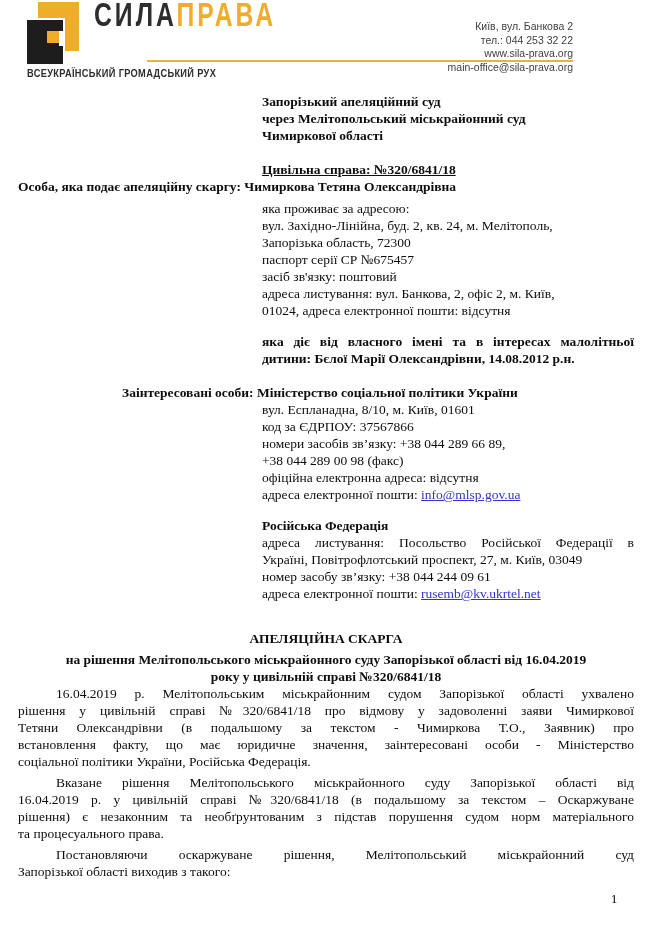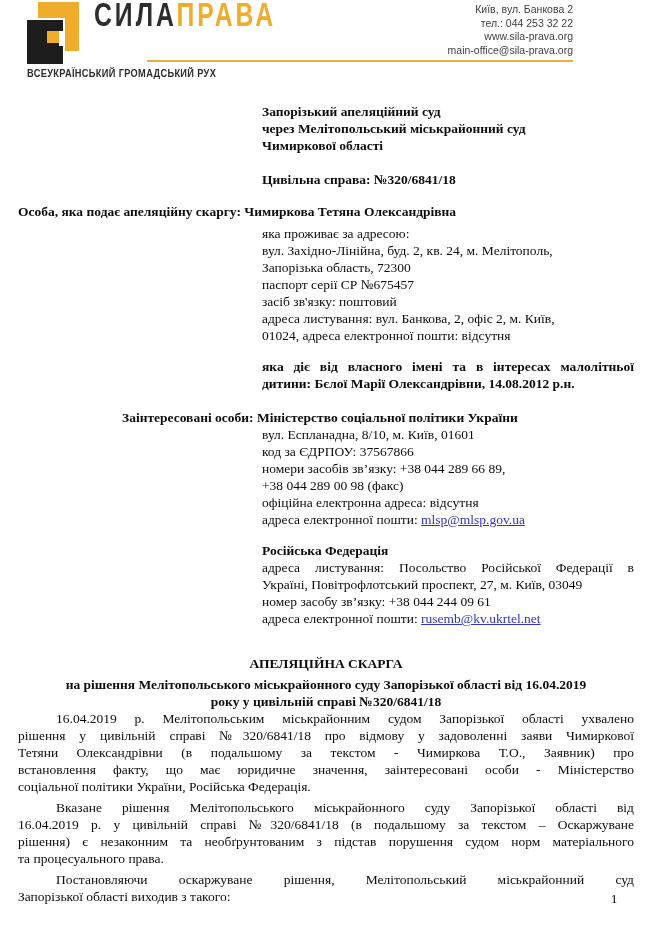--- a/index.html
+++ b/index.html
@@ -17,30 +17,30 @@
   .lm-yellow-top  { position:absolute; left:11px; top:0;    width:37px; height:16px; background:#EFAD2B; }
   .lm-yellow-right{ position:absolute; left:38px; top:0;    width:14px; height:49px; background:#EFAD2B; }
   .lm-black       { position:absolute; left:0;    top:18px; width:36px; height:44px; background:#1d1d1d; }
   .lm-yellow-sq   { position:absolute; left:20px; top:29px; width:12px; height:12px; background:#EFAD2B; }
   .lm-notch       { position:absolute; left:32px; top:29px; width:4px;  height:15px; background:#ffffff; }
   .wordmark { position:absolute; left:94px; top:6px; font-size:33px; font-weight:bold;
     letter-spacing:4px; transform:scaleX(.75); transform-origin:left top; white-space:nowrap; }
   .wm-dark { color:#2d2d2d; } .wm-yellow { color:#EFAD2B; }
   .tagline { position:absolute; left:27px; top:65px; font-size:11px; font-weight:bold;
     color:#2d2d2d; letter-spacing:.4px; transform:scaleX(.84); transform-origin:left top; white-space:nowrap; }
-  .contact { position:absolute; top:3px; right:77px; text-align:right;
+  .contact { position:absolute; top:20px; right:77px; text-align:right;
     font-size:10.5px; line-height:13.5px; color:#3f3f3f; }
   .gold-rule { position:absolute; left:147px; top:60px; width:426px; height:2px; background:#EBB239; }
   
-  .doc { position:absolute; left:0; top:98px; width:650px; padding:0 16px 0 18px; }
+  .doc { position:absolute; left:0; top:88px; width:650px; padding:0 16px 0 18px; }
   .b { font-weight:bold; }
   .col { margin-left:244px; }            
   .recipient { margin-top:5px; }
-  .case-line { margin-top:17px; }
-  .applicant-intro { margin-top:15px; }
+  .case-line { margin-top:17px;text-decoration:underline; }
+  .applicant-intro { }
   .addr-block { margin-top:5px; }
   .acting { margin-top:14px; }
   .interested-line { margin-top:17px; margin-left:104px; }
   .rf-name { margin-top:14px; }
   .title-block { margin-top:14px; text-align:center; font-weight:bold; }
   .title-head { margin-bottom:4px;margin-top:28px; }
   .jline { text-align:justify; text-align-last:justify; }
   .p1 { } .pnext { margin-top:4px; }
   .indent { text-indent:38px; }
   a.doclink { color:#3333CC; text-decoration:underline; }
@@ -97,21 +97,21 @@
     </div>
 
     <div class="interested-line b"><span>Заінтересовані особи:</span> <span>Міністерство соціальної політики України</span></div>
 
     <div class="col">
       <div>вул. Еспланадна, 8/10, м. Київ, 01601</div>
       <div>код за ЄДРПОУ: 37567866</div>
       <div>номери засобів зв’язку: +38 044 289 66 89,</div>
       <div>+38 044 289 00 98 (факс)</div>
       <div>офіційна електронна адреса: відсутня</div>
-      <div><span>адреса електронної пошти: </span><a class="doclink" href="#">mlsp@mlsp.gov.ua</a></div>
+      <div><span>адреса електронної пошти: </span><a class="doclink" href="#">info@mlsp.gov.ua</a></div>
     </div>
 
     <div class="col rf-name b">Російська Федерація</div>
 
     <div class="col">
       <div class="jline">адреса листування: Посольство Російської Федерації в</div>
       <div>Україні, Повітрофлотський проспект, 27, м. Київ, 03049</div>
       <div>номер засобу зв’язку: +38 044 244 09 61</div>
       <div><span>адреса електронної пошти: </span><a class="doclink" href="#">rusemb@kv.ukrtel.net</a></div>
     </div>

